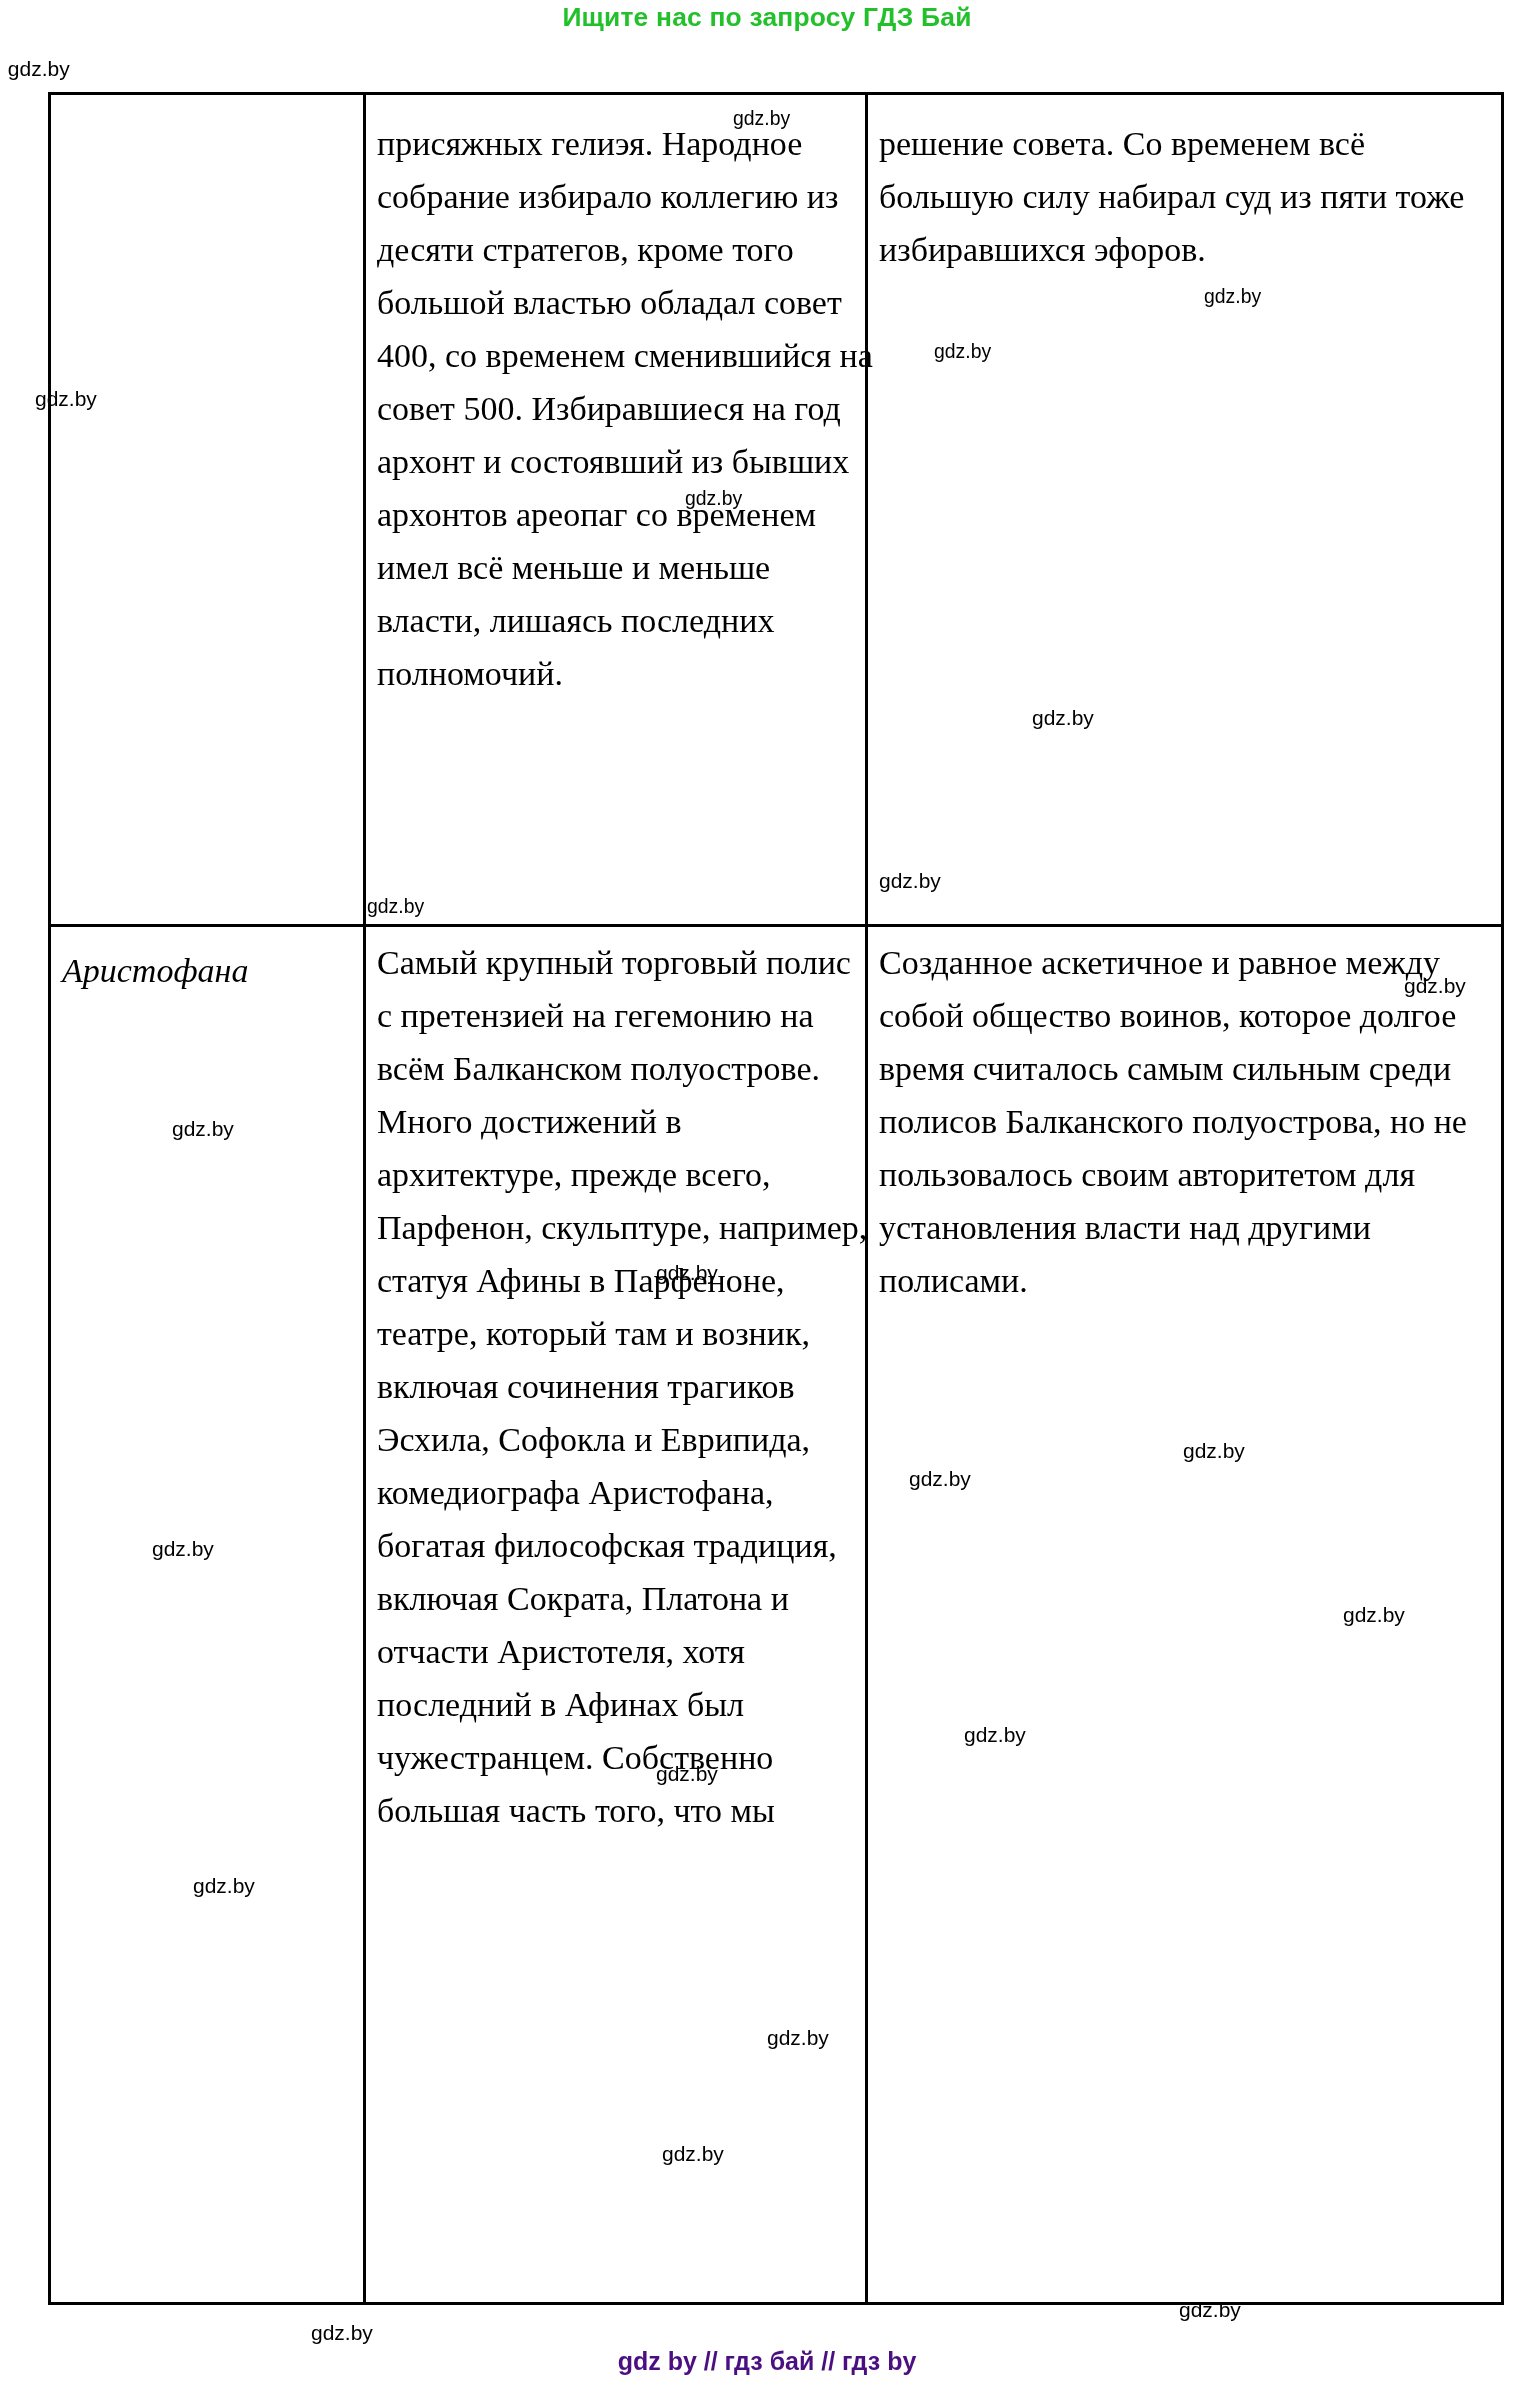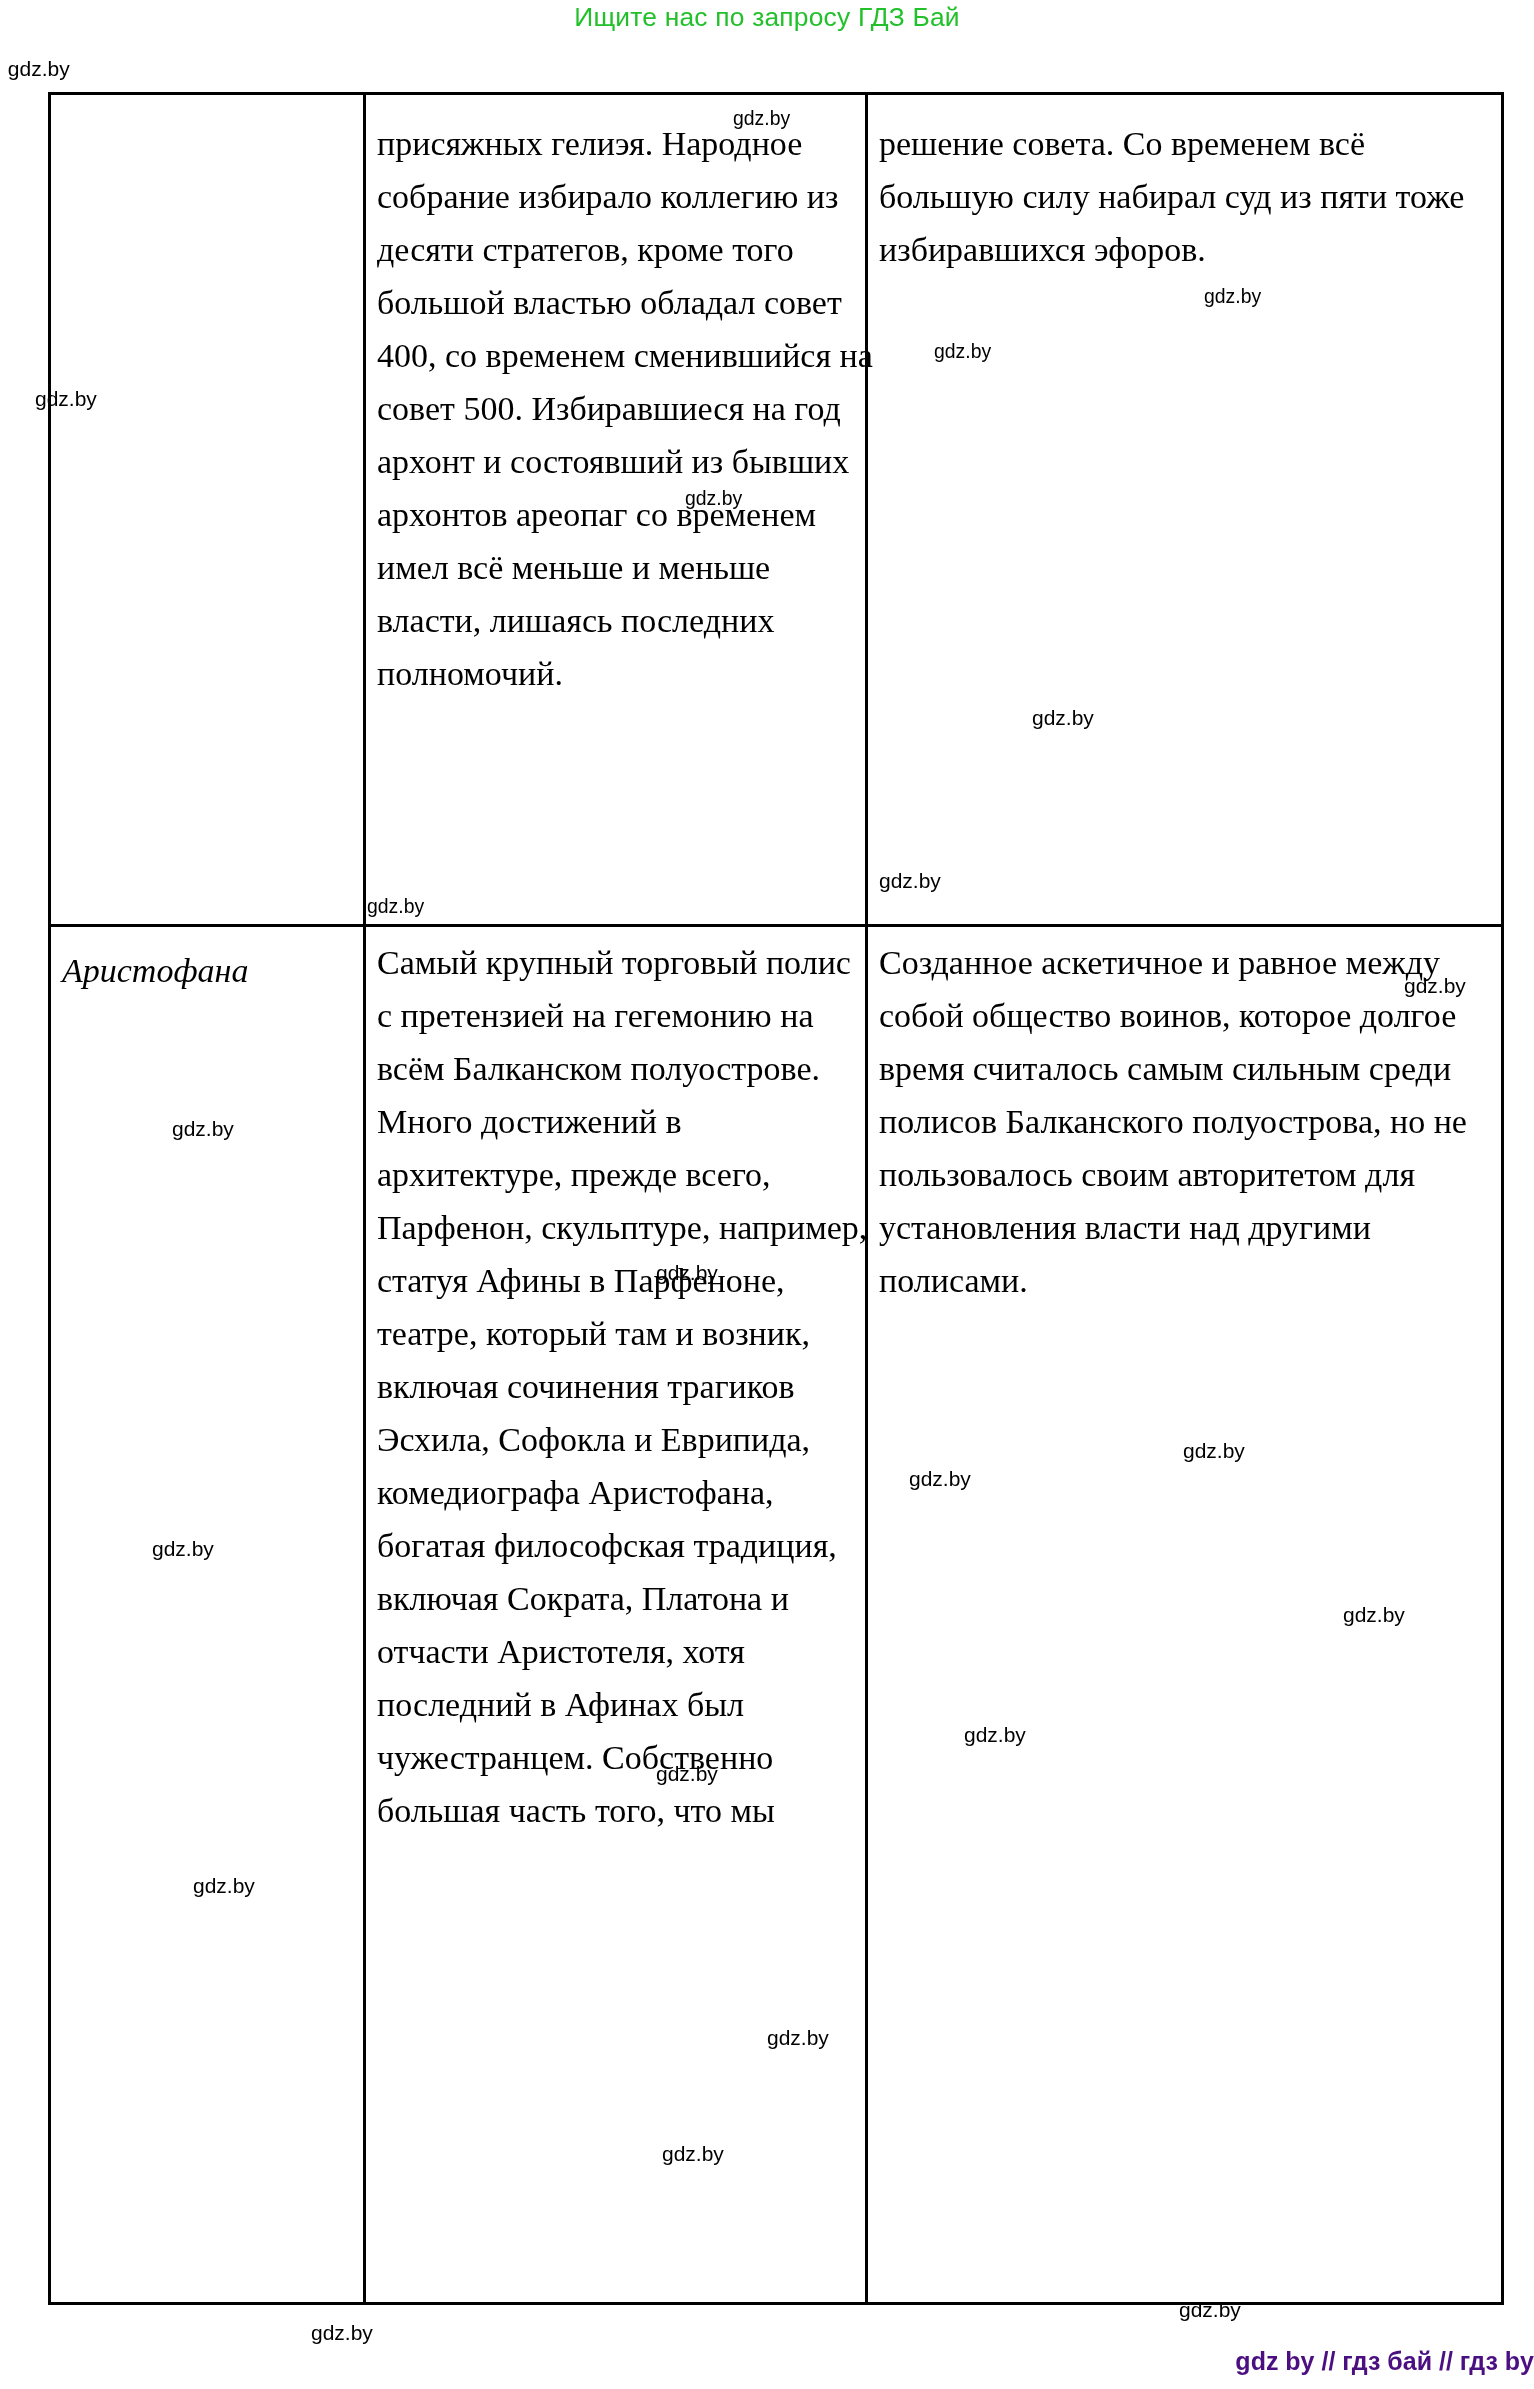--- a/index.html
+++ b/index.html
@@ -17,33 +17,33 @@
 
   
   .top-banner {
     position: absolute;
     top: 1.6px;
     left: 0;
     width: 1534px;
     text-align: center;
     font-family: "Liberation Sans", "DejaVu Sans", sans-serif;
     font-size: 26.4px;
-    font-weight: 400;
+    font-weight: 700;
     color: #22c02a;
     letter-spacing: 0.2px;
     white-space: nowrap;
   }
 
   
   .bottom-banner {
     position: absolute;
     top: 2347px;
     left: 0;
     width: 1534px;
-    text-align: right;
+    text-align: center;
     font-family: "Liberation Sans", "DejaVu Sans", sans-serif;
     font-size: 25px;
     font-weight: 600;
     color: #4b0f82;
     white-space: nowrap;
   }
 
   
   .wm {
     position: absolute;

